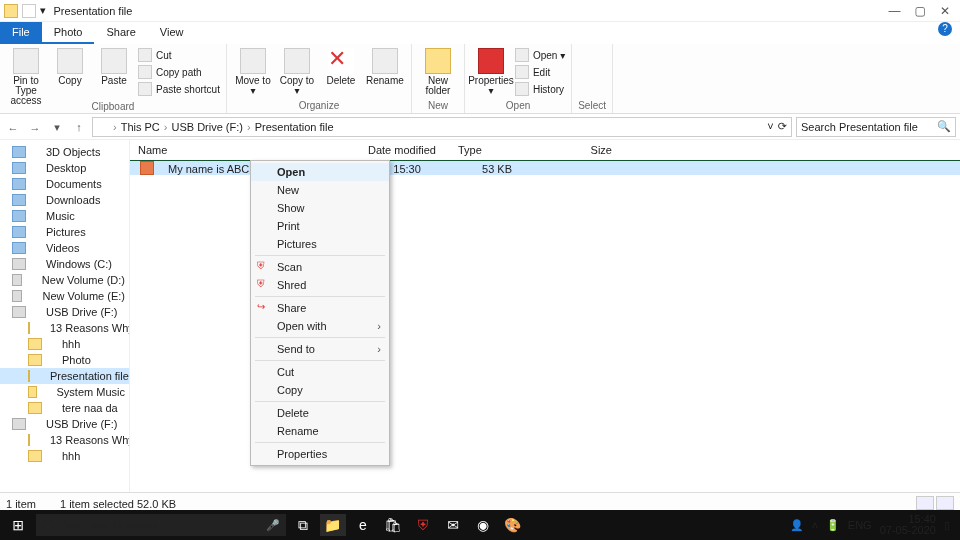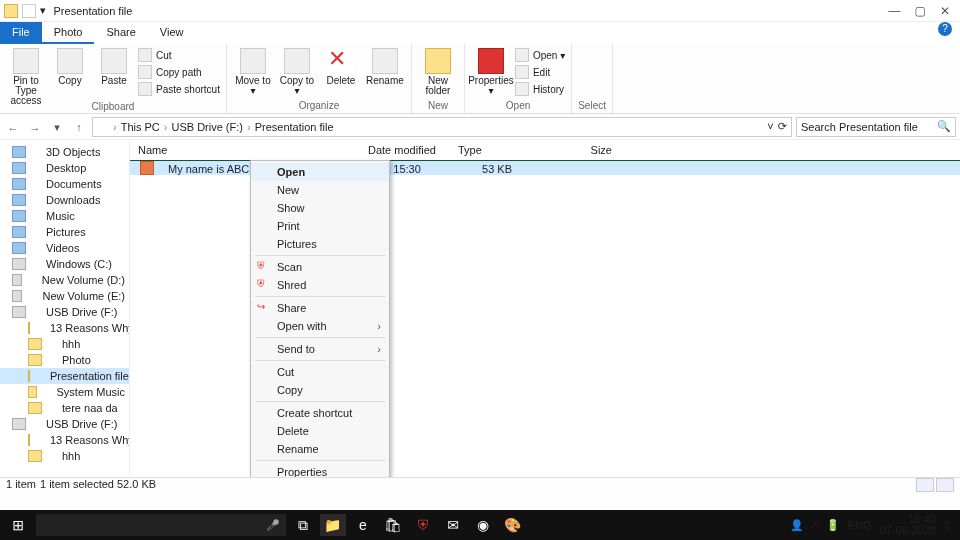--- a/index.html
+++ b/index.html
@@ -45,21 +45,21 @@
 .cols{display:flex;border-bottom:1px solid #14532d;padding:4px 0;color:#555;font-size:11px}
 .cols div{padding:0 8px}
 .c-name{width:230px}
 .c-date{width:90px}
 .c-type{width:110px}
 .c-size{width:60px;text-align:right}
 .filerow{display:flex;align-items:flex-end;background:#cde8ff;height:14px}
 .filerow .ico{width:14px;height:14px;background:#e97a4a;margin:0 6px 0 10px;border:1px solid #c85a2a}
 .filerow div{padding:0 8px;font-size:11px}
 .filerow .c-size{text-align:right}
-.statusbar{position:absolute;bottom:30px;left:0;right:0;height:33px;border-top:1px solid #ddd;background:#fdfdfd;display:flex;align-items:flex-start;padding:0 6px;font-size:10px;color:#444;gap:4px}
+.statusbar{position:absolute;bottom:30px;left:0;right:0;height:18px;border-top:1px solid #ddd;background:#fdfdfd;display:flex;align-items:flex-end;padding:0 6px;font-size:10px;color:#444;gap:24px}
 .statusbar .viewbtns{margin-left:auto;display:flex;gap:2px}
 .statusbar .viewbtns span{width:18px;height:14px;border:1px solid #ccc;background:#eef}
 .taskbar{position:absolute;bottom:0;left:0;right:0;height:30px;background:#111;display:flex;align-items:center;padding:0 4px;gap:4px}
 .taskbar .start{width:28px;height:22px;color:#fff;text-align:center;line-height:22px;font-size:14px}
 .taskbar .search{flex:0 0 250px;height:22px;background:#222;display:flex;align-items:center;padding:0 6px;color:#ccc;gap:6px}
 .taskbar .search .mic{margin-left:auto}
 .taskbar .tbico{width:26px;height:22px;display:flex;align-items:center;justify-content:center;color:#fff;font-size:14px}
 .taskbar .tray{margin-left:auto;display:flex;align-items:center;gap:8px;color:#fff;font-size:10px;padding-right:6px}
 .taskbar .clock{text-align:right;line-height:11px}
 .ctxmenu{position:absolute;left:250px;top:160px;width:140px;background:#f7f7f7;border:1px solid #bbb;box-shadow:2px 2px 4px rgba(0,0,0,.25);padding:2px 0}
@@ -351,23 +351,20 @@
     </div>
     <div class="sep"></div>
     <div class="item">
       <span>Cut</span>
     </div>
     <div class="item">
       <span>Copy</span>
     </div>
     <div class="sep"></div>
     <div class="item">
-      <span>Create shortcut</span>
-    </div>
-    <div class="item">
       <span>Delete</span>
     </div>
     <div class="item">
       <span>Rename</span>
     </div>
     <div class="sep"></div>
     <div class="item">
       <span>Properties</span>
     </div>
   </div>

